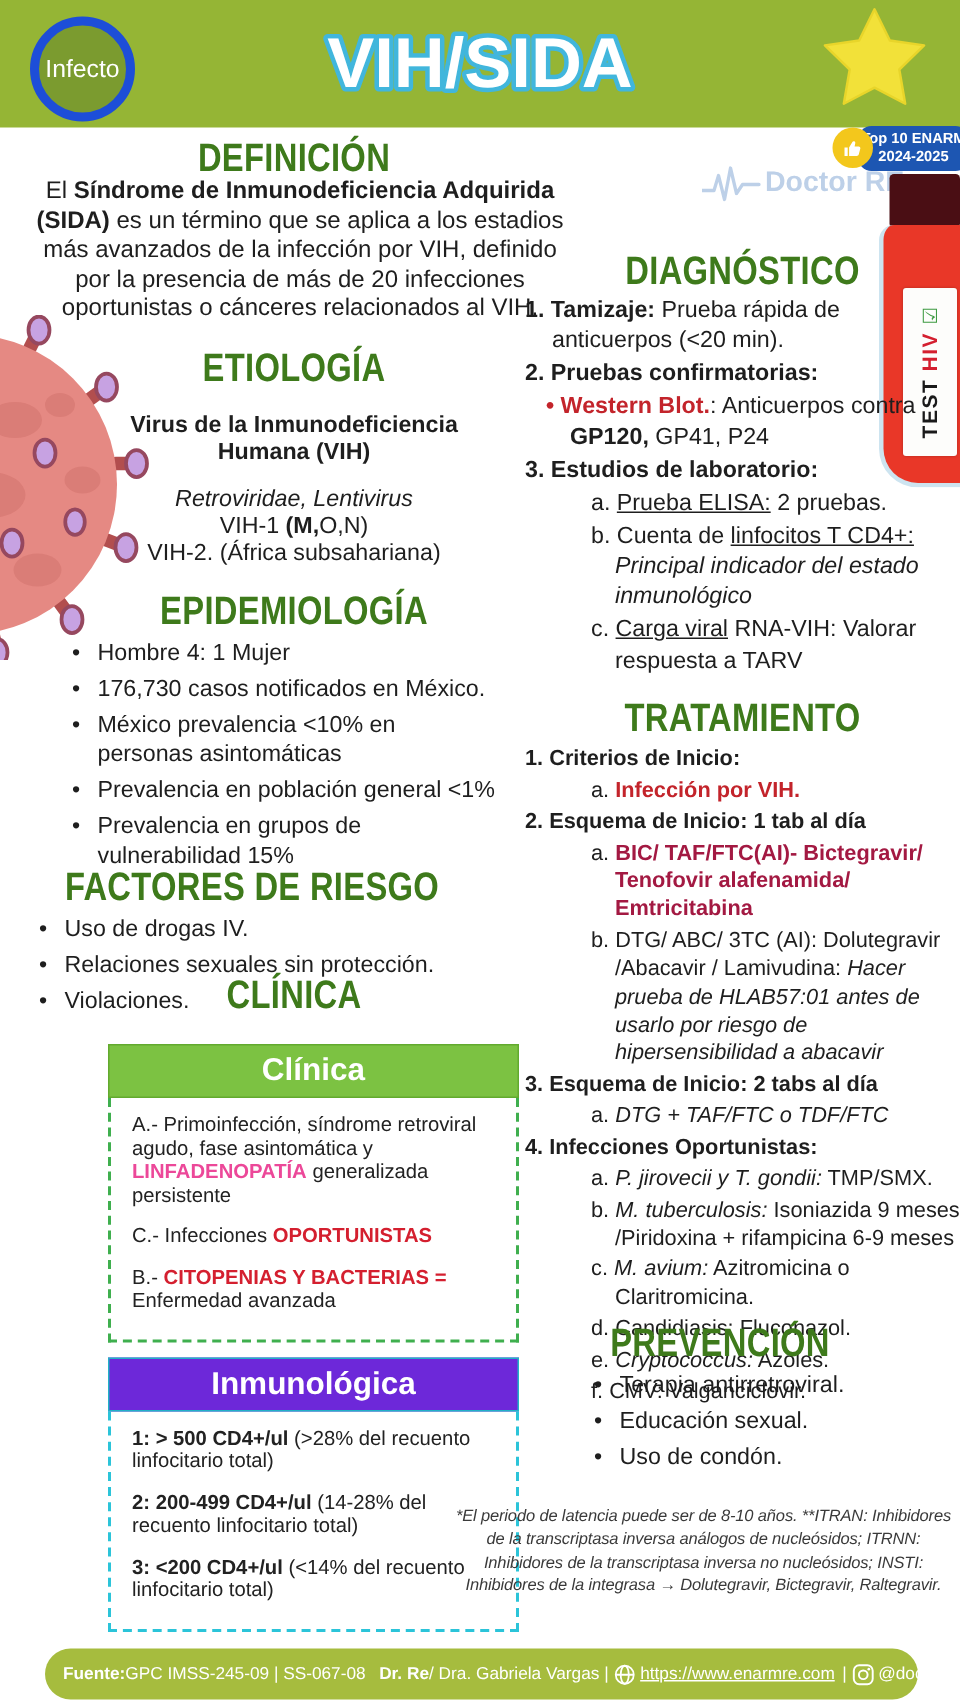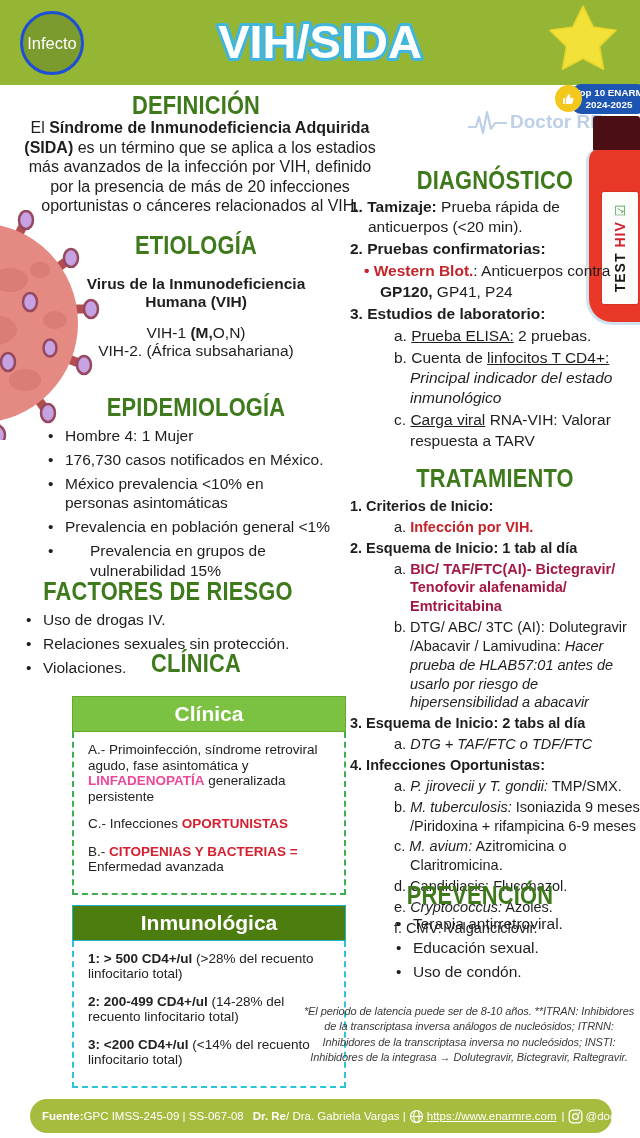--- a/index.html
+++ b/index.html
@@ -1,21 +1,21 @@
 <!DOCTYPE html>
 <html><head>
 <meta charset="utf-8">
 <style>
   html,body{margin:0;padding:0;background:#ffffff;}
   .page{position:relative;width:640px;height:1138px;background:#ffffff;overflow:hidden;
         font-family:"Liberation Sans","DejaVu Sans",sans-serif;color:#1e1e1e;}
   
   .header-band{position:absolute;left:0;top:0;width:640px;height:85px;background:#95b535;}
   .logo-circle{position:absolute;left:20px;top:11px;width:58px;height:58px;border-radius:50%;
-               background:#7b9b2f;border:3px solid #1d4ed8;display:flex;align-items:center;justify-content:center;
+               background:#7b9b2f;border:6px solid #1d4ed8;display:flex;align-items:center;justify-content:center;
                color:#ffffff;font-size:16.5px;font-weight:400;}
   .title-svg{position:absolute;left:170px;top:8px;}
   .star-svg{position:absolute;left:548px;top:4px;}
   
   .badge{position:absolute;left:572px;top:84px;width:74px;height:30px;background:#1d56b2;border-radius:9px;
          color:#ffffff;font-size:9.8px;font-weight:700;text-align:center;line-height:1.2;padding-top:3px;box-sizing:border-box;}
   .badge-thumb{position:absolute;left:555px;top:85px;width:27px;height:27px;border-radius:50%;background:#f3c71c;
                display:flex;align-items:center;justify-content:center;}
   .watermark{position:absolute;left:468px;top:108px;display:flex;align-items:center;color:#bdd0e8;}
   .watermark .wm-text{font-size:19px;font-weight:700;margin-left:2px;}
@@ -40,21 +40,21 @@
   
   .dx-list{font-size:15.5px;line-height:1.3;}
   .tx-list{font-size:14.5px;line-height:1.3;}
   .li1{padding-left:18px;text-indent:-18px;margin-bottom:2px;}
   .li2{padding-left:60px;text-indent:-16px;margin-bottom:2px;}
   .libul{padding-left:30px;text-indent:-16px;margin-bottom:2px;}
   
   .cli-table{position:absolute;left:72px;top:696px;width:274px;}
   .tbl-head{background:#7cc242;border:1px solid #62aa2e;color:#ffffff;font-size:21px;font-weight:700;
             text-align:center;padding:5px 0;}
-  .tbl-head.cyan{background:#4d7c0f;border-color:#21b2c6;margin-top:10px;}
+  .tbl-head.cyan{background:#6d28d9;border-color:#21b2c6;margin-top:10px;}
   .tbl-body{border:2px dashed #3faf4e;border-top:none;padding:10px 14px 6px;font-size:13.5px;line-height:1.15;color:#222;}
   .tbl-body.cyan{border-color:#2bc4d9;}
   .tbl-body p{margin:0 0 12px;}
   
   .footnote{position:absolute;left:302px;top:1004px;width:334px;font-size:11px;font-style:italic;
             letter-spacing:-.1px;line-height:1.4;text-align:center;color:#3a3a3a;}
   
   .footer-bar{position:absolute;left:30px;top:1099px;width:582px;height:34px;background:#a6bc3e;border-radius:17px;
               display:flex;align-items:center;padding:0 12px;box-sizing:border-box;color:#ffffff;font-size:11.5px;white-space:nowrap;}
   .footer-bar .b{font-weight:700;}
@@ -129,20 +129,21 @@
       <ellipse cx="50" cy="138" rx="6.5" ry="8.5"></ellipse>
     </g>
   </svg>
 
   <div class="h-green" style="left:28px;top:90px;width:336px;">DEFINICIÓN</div>
   <div class="t-block centered def-para" style="left:24px;top:118px;width:352px;"><span>El </span><span style="font-weight: 700;">Síndrome de Inmunodeficiencia Adquirida (SIDA)</span><span> es un término que se aplica a los estadios más avanzados de la infección por VIH, definido por la presencia de más de 20 infecciones oportunistas o cánceres relacionados al VIH.</span></div>
 
   <div class="h-green" style="left:28px;top:230px;width:336px;">ETIOLOGÍA</div>
   <div class="t-block centered" style="left:28px;top:263px;width:336px;">
     <div class="eti-line" style="width:250px;margin:12px auto;"><span style="font-weight: 700;">Virus de la Inmunodeficiencia Humana (VIH)</span></div>
+    <div class="eti-line"><span style="font-style: italic;">Retroviridae, Lentivirus</span></div>
     <div class="eti-line"><span>VIH-1  </span><span style="font-weight: 700;">(M,</span><span>O,N)</span></div>
     <div class="eti-line"><span>VIH-2. (África subsahariana)</span></div>
   </div>
 
   <div class="h-green" style="left:28px;top:392px;width:336px;">EPIDEMIOLOGÍA</div>
   <div class="t-block" style="left:48px;top:426px;width:312px;">
     <div class="brow">
         <span class="bdot">•</span>
         <span>Hombre 4: 1 Mujer</span>
       </div>
@@ -153,21 +154,21 @@
     <div class="brow">
         <span class="bdot">•</span>
         <span style="width:230px;">México prevalencia &lt;10% en personas asintomáticas</span>
       </div>
     <div class="brow">
         <span class="bdot">•</span>
         <span>Prevalencia en población general &lt;1%</span>
       </div>
     <div class="brow">
         <span class="bdot">•</span>
-        <span style="width:230px;margin-left:25px;">Prevalencia en grupos de vulnerabilidad 15%</span>
+        <span style="width:230px;">Prevalencia en grupos de vulnerabilidad 15%</span>
       </div>
   </div>
 
   <div class="h-green" style="left:0px;top:576px;width:336px;">FACTORES DE RIESGO</div>
   <div class="t-block" style="left:26px;top:610px;width:330px;">
     <div class="brow">
         <span class="bdot">•</span>
         <span>Uso de drogas IV.</span>
       </div>
     <div class="brow">

